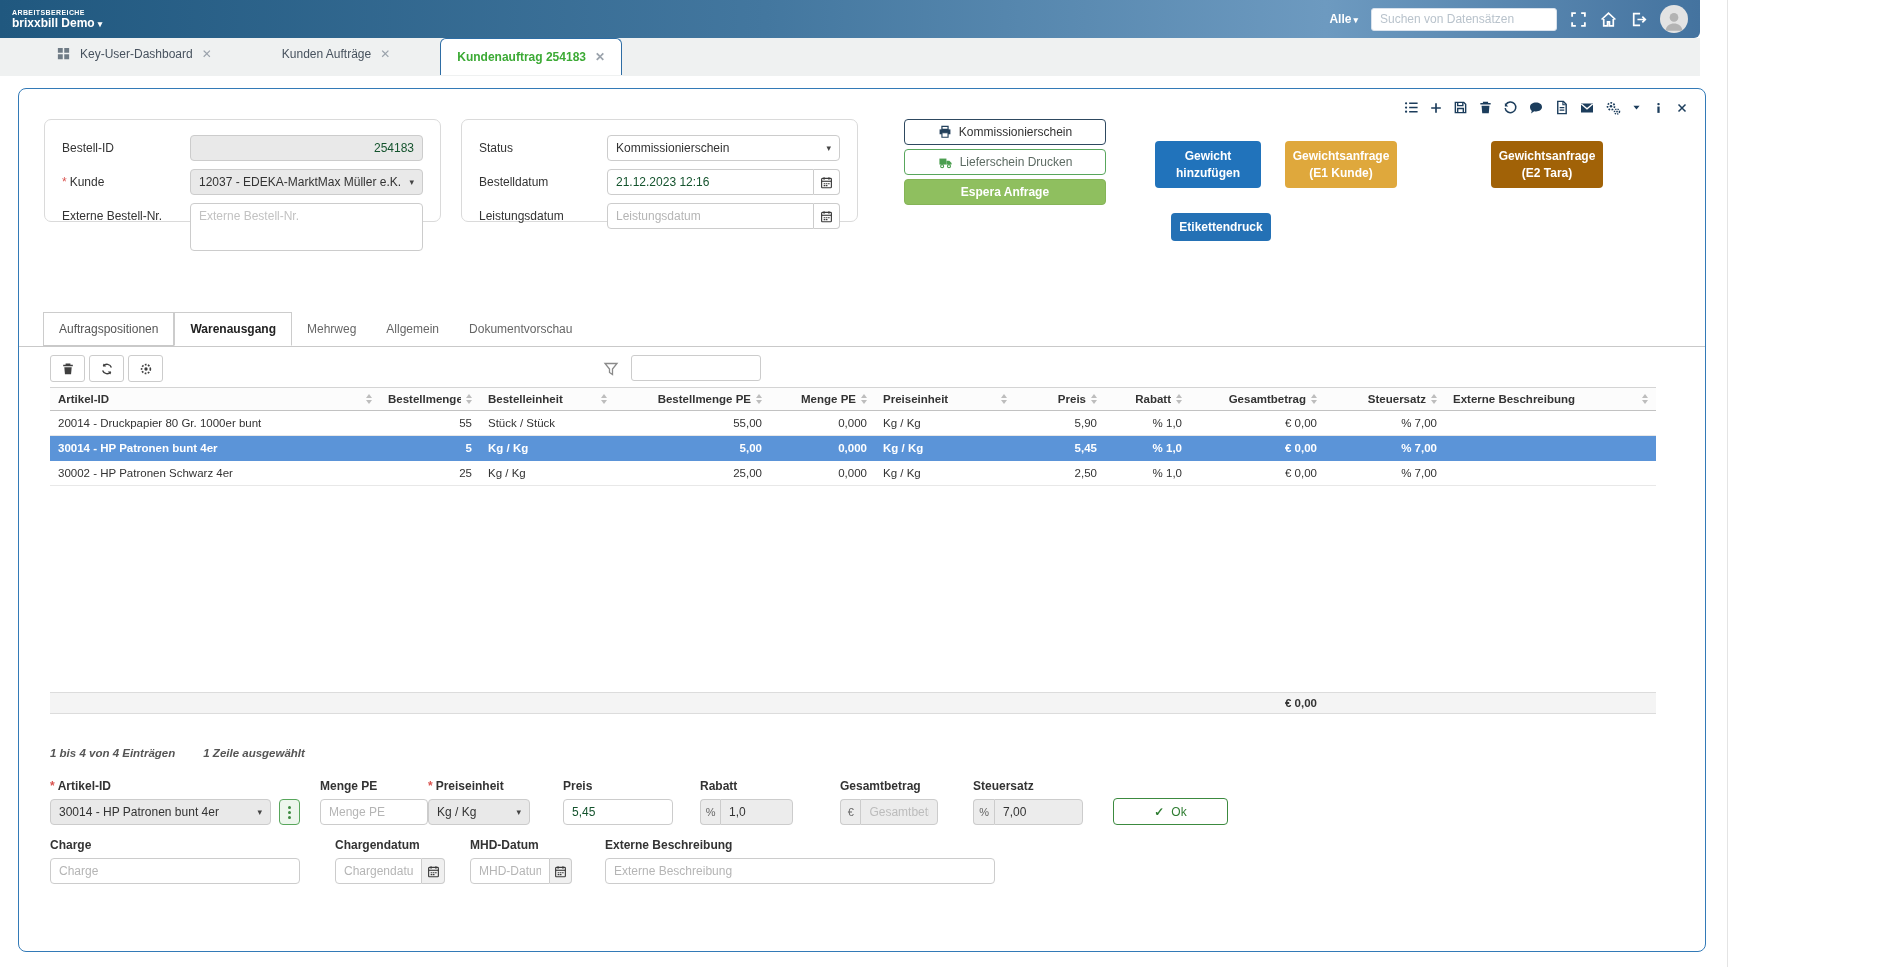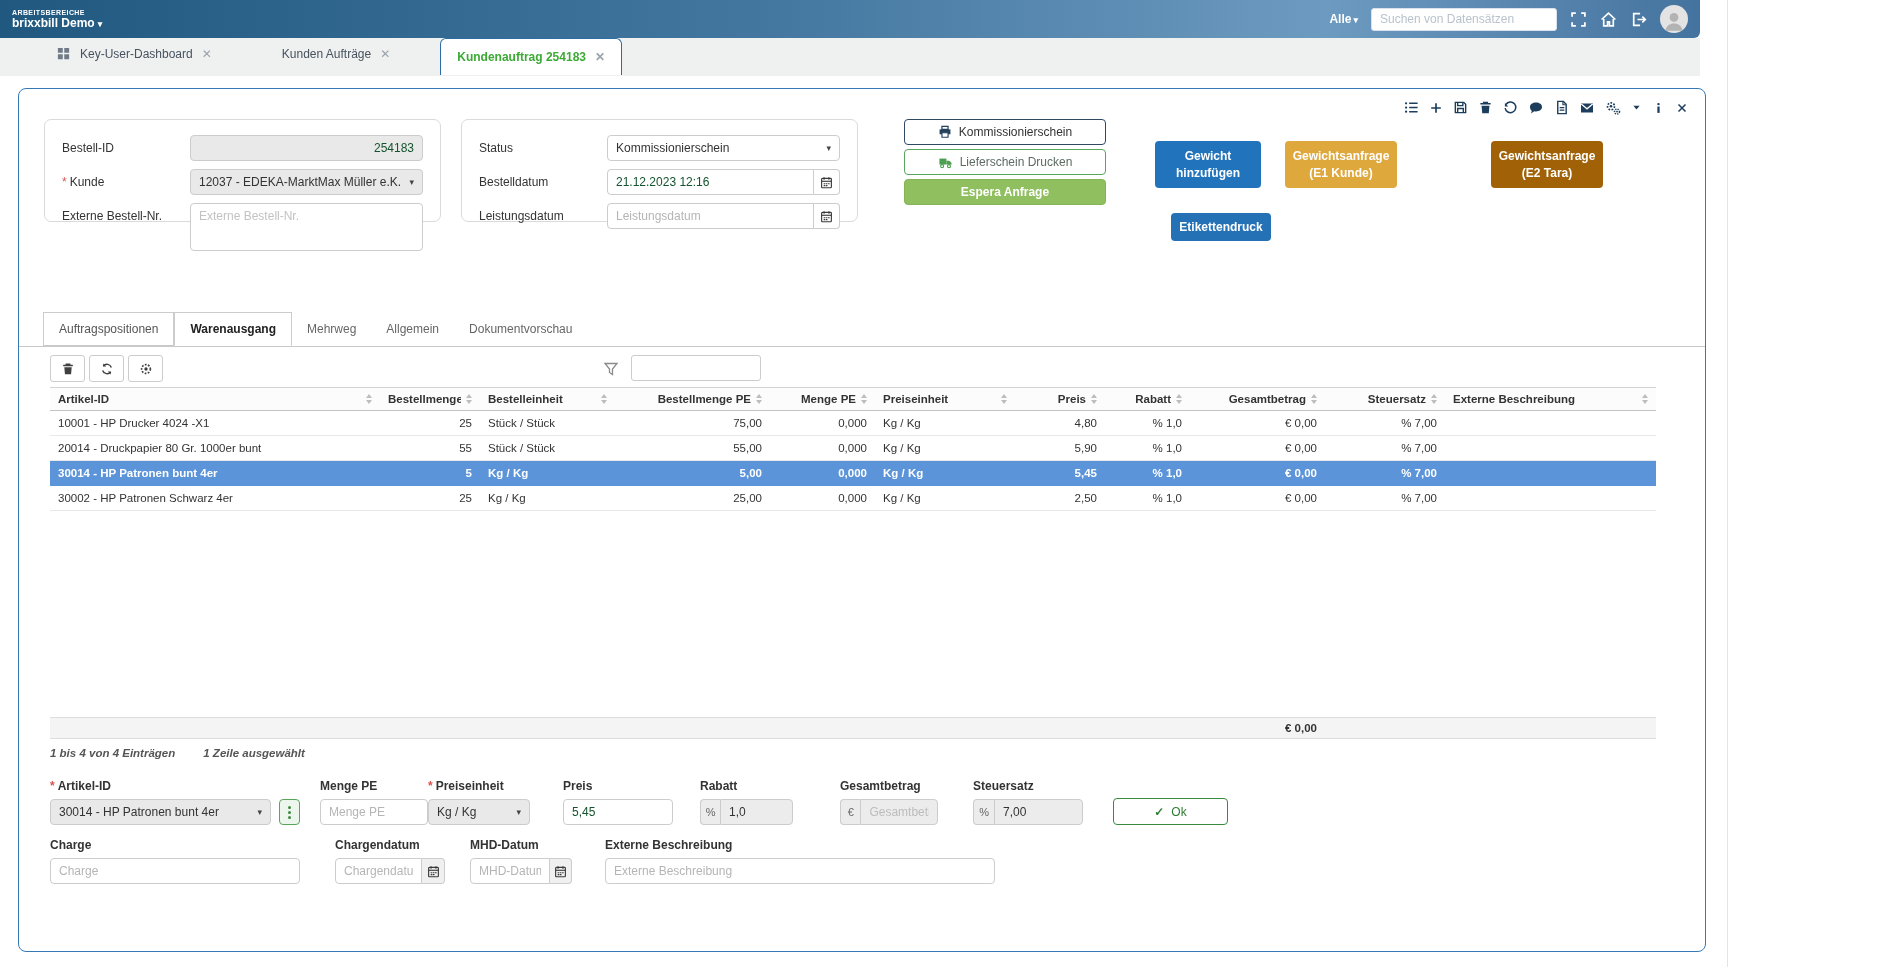--- a/index.html
+++ b/index.html
@@ -559,33 +559,20 @@
                   <span class="lbl">Externe Beschreibung</span>
                   <span class="sort">
                     <i class="u"></i>
                     <i class="d"></i>
                   </span>
                 </span>
               </th>
           </tr>
         </thead>
         <tbody>
-          <tr>
-            <td>10001 - HP Drucker 4024 -X1</td>
-              <td class="r">25</td>
-              <td>Stück / Stück</td>
-              <td class="r">75,00</td>
-              <td class="r">0,000</td>
-              <td>Kg / Kg</td>
-              <td class="r">4,80</td>
-              <td class="r">% 1,0</td>
-              <td class="r">€ 0,00</td>
-              <td class="r">% 7,00</td>
-              <td></td>
-          </tr>
           <tr>
             <td>20014 - Druckpapier 80 Gr. 1000er bunt</td>
               <td class="r">55</td>
               <td>Stück / Stück</td>
               <td class="r">55,00</td>
               <td class="r">0,000</td>
               <td>Kg / Kg</td>
               <td class="r">5,90</td>
               <td class="r">% 1,0</td>
               <td class="r">€ 0,00</td>

